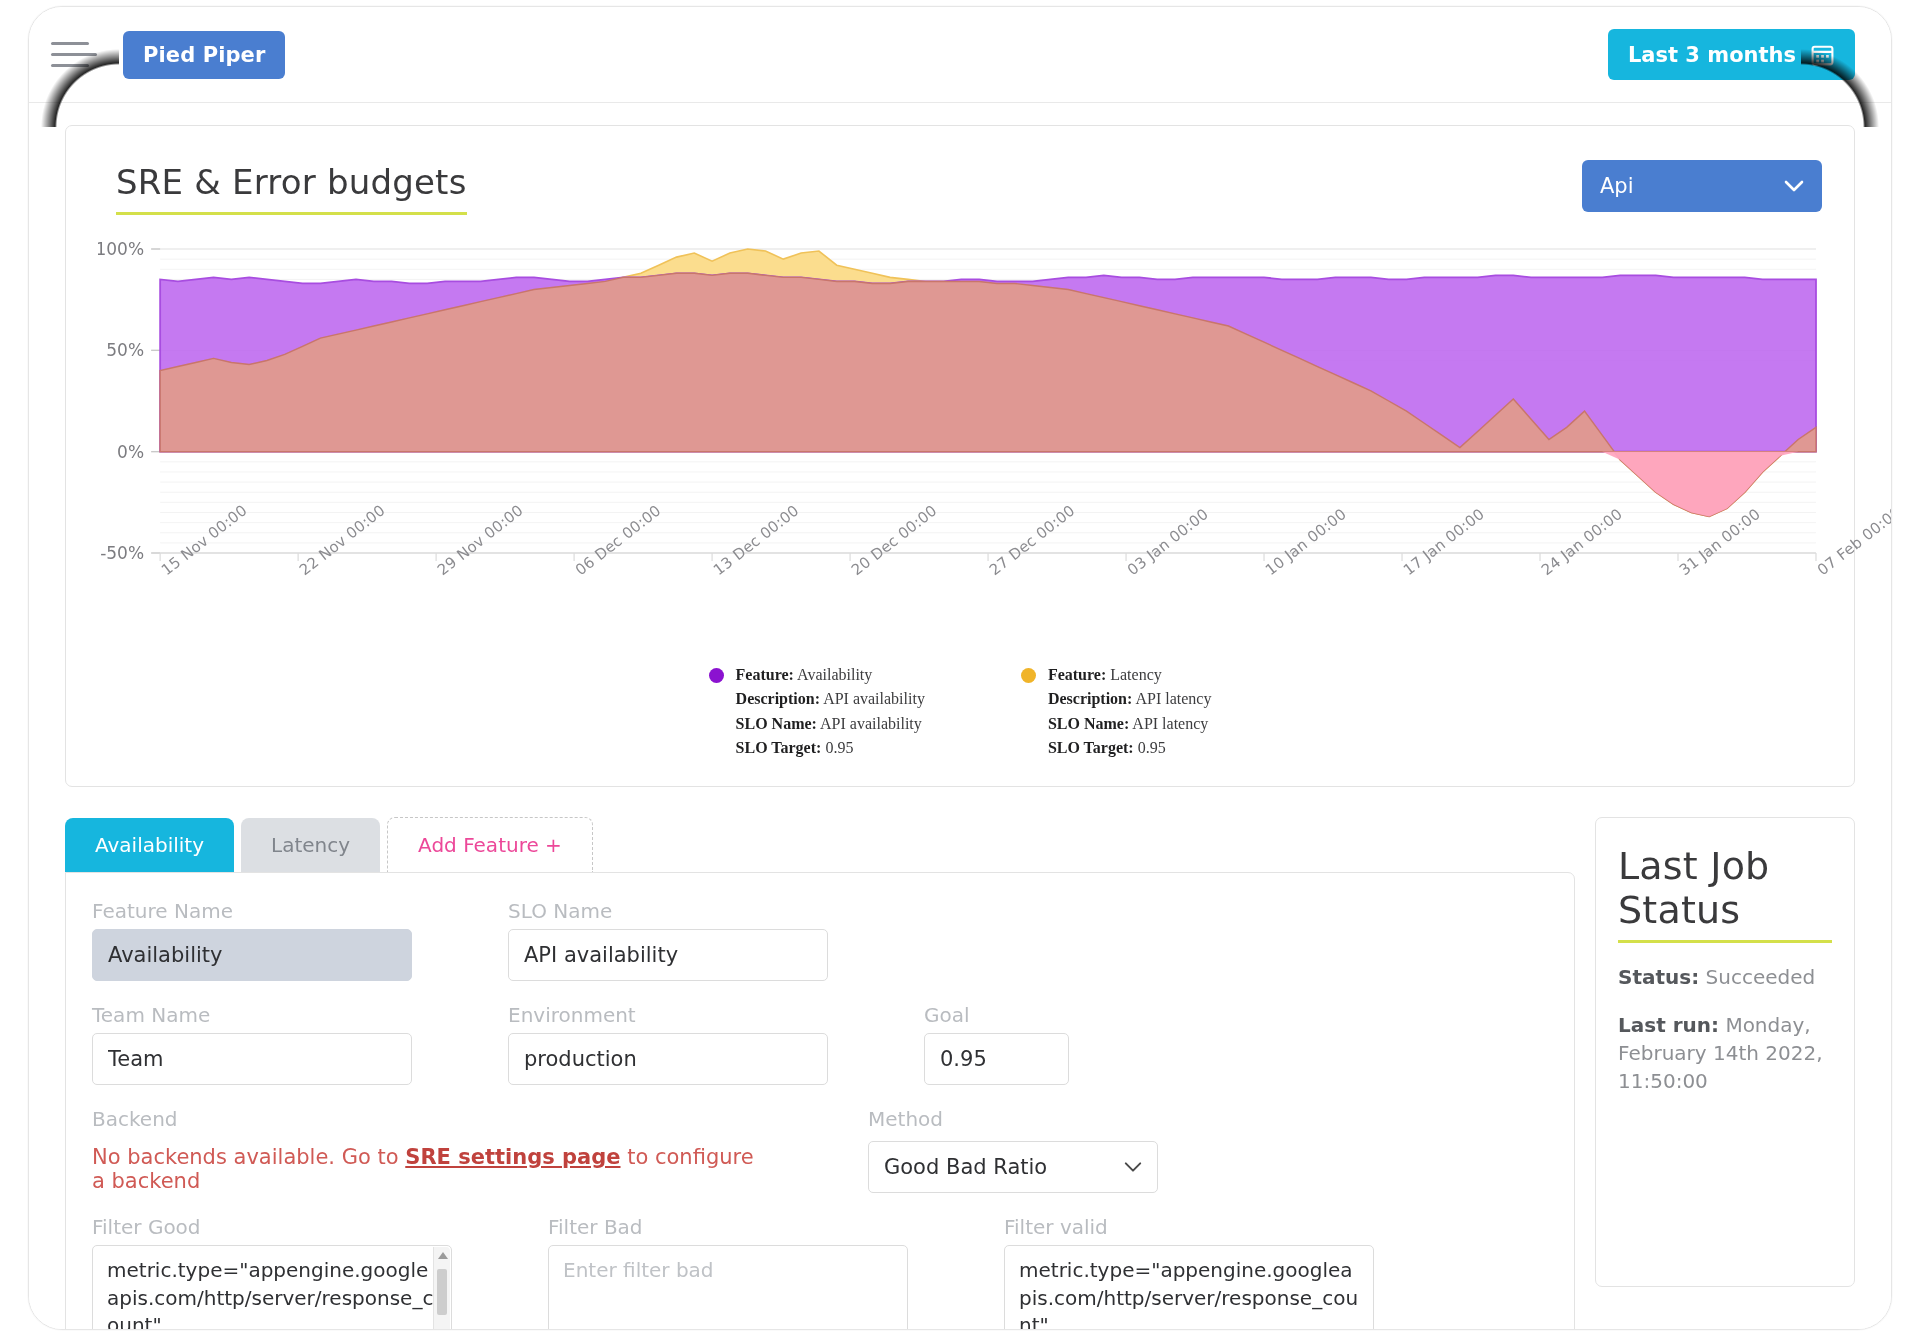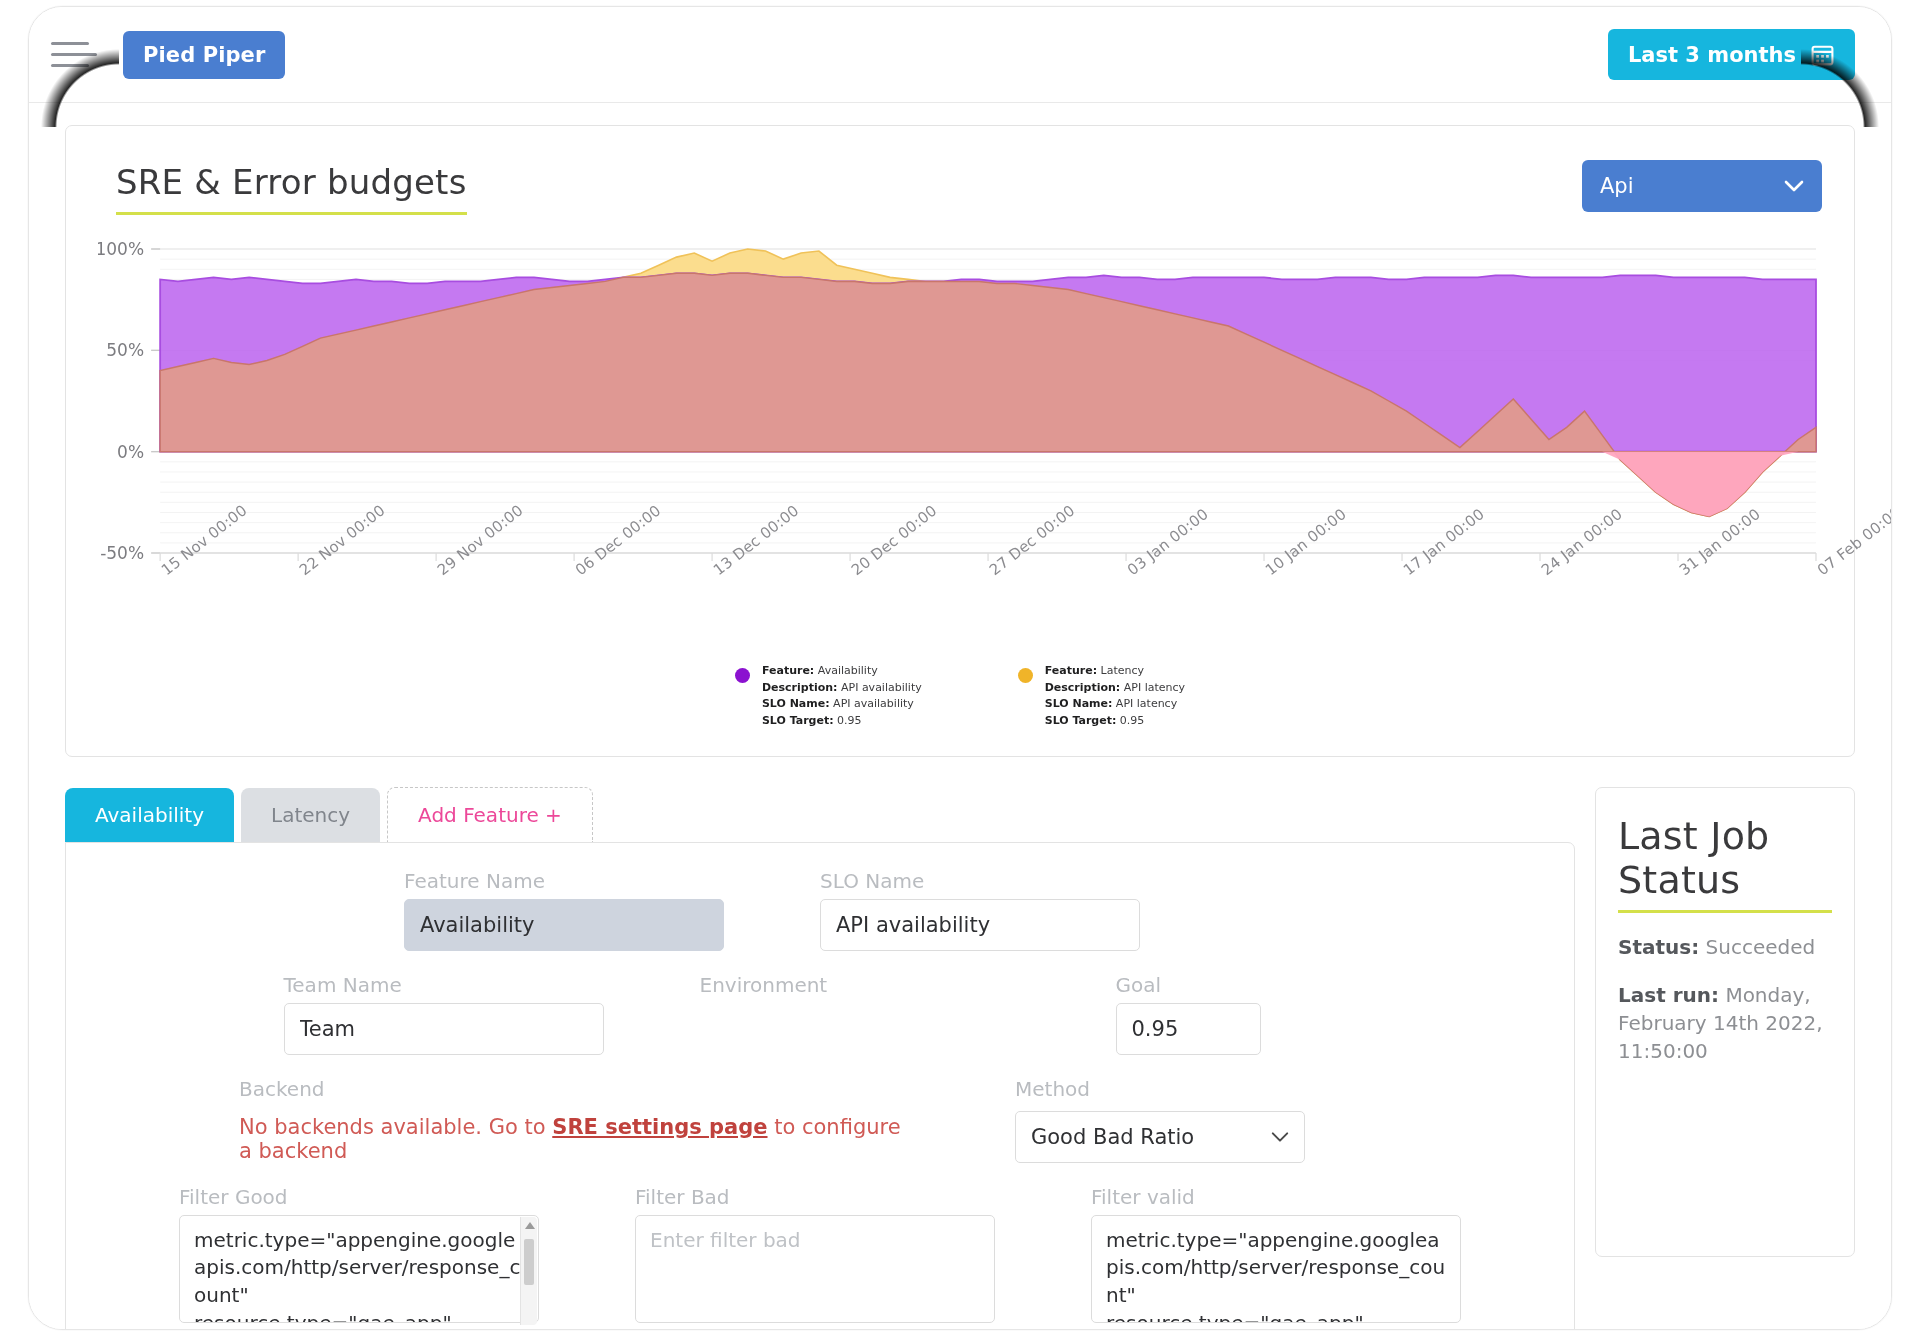--- a/index.html
+++ b/index.html
@@ -129,21 +129,21 @@
     white-space: nowrap;
     letter-spacing: .2px;
   }
 
   .legend {
     display: flex; justify-content: center; gap: 96px;
     margin-top: 2px;
   }
   .legend-item { display: flex; gap: 12px; }
   .dot { width: 15px; height: 15px; border-radius: 50%; margin-top: 5px; flex: none; }
-  .legend-lines { font-size: 11px; color: #3c3c3e; line-height: 1.52; }
+  .legend-lines { font-size: 16px; color: #3c3c3e; line-height: 1.52; font-family: Liberation Serif, serif; }
   .legend-lines b { font-weight: 700; color: #1f1f20; }
 
   
   .bottom {
     display: flex; gap: 20px;
     margin: 30px 36px 0 36px;
     align-items: flex-start;
   }
   .panel-left { flex: 1 1 auto; min-width: 0; }
 
@@ -165,21 +165,21 @@
   }
 
   .form-card {
     background: #ffffff;
     border: 1px solid #e3e3e3;
     border-top: 1px solid #e3e3e3;
     border-radius: 0 7px 7px 7px;
     padding: 26px 26px 10px 26px;
     min-height: 500px;
   }
-  .row { display: flex; gap: 0px; margin-bottom: 22px; justify-content: center; }
+  .row { display: flex; gap: 0px; margin-bottom: 22px; }
   .field { margin-right: 96px; }
   .flabel {
     font-size: 20px; color: #b9bcc0; display: block; margin-bottom: 6px;
     font-weight: 400;
   }
   .input {
     width: 100%;
     font-size: 21px;
     color: #2f3033;
     padding: 13px 15px;
@@ -412,20 +412,21 @@
             </div>
           </div>
 
           <div class="row">
             <div class="field" style="width:320px">
               <label class="flabel">Team Name</label>
               <input class="input" type="text" value="Team" style="">
             </div>
             <div class="field" style="width:320px">
               <label class="flabel">Environment</label>
+              <input class="input" type="text" value="production" style="">
             </div>
             <div class="field" style="width:145px">
               <label class="flabel">Goal</label>
               <input class="input" type="text" value="0.95" style="">
             </div>
           </div>
 
           <div class="row">
             <div class="field" style="width:680px">
               <label class="flabel">Backend</label>

